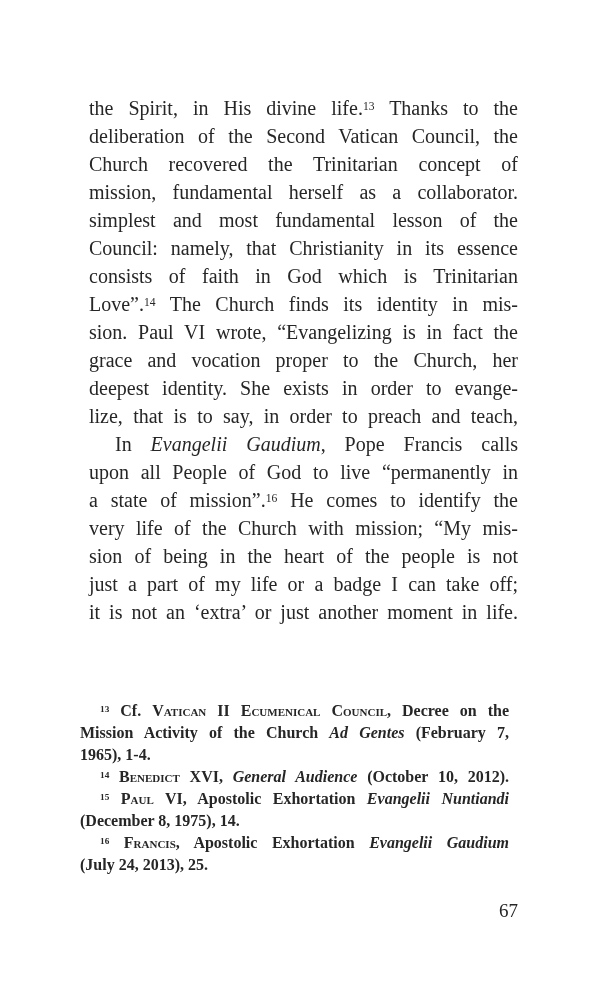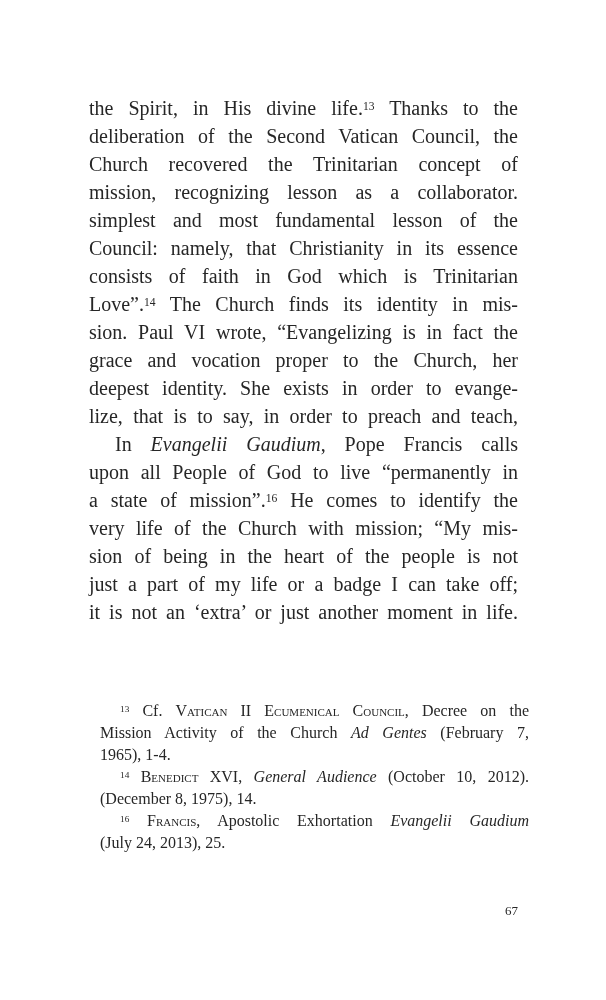--- a/index.html
+++ b/index.html
@@ -25,23 +25,24 @@
   .body-text .line {
     font-size: 20px;
     line-height: 28px;
     height: 28px;
     text-align: justify;
     text-align-last: justify;
     overflow: visible;
   }
   .footnotes {
     position: absolute;
-    left: 100px;
+    left: 80px;
     top: 700px;
     width: 429px;
+    font-weight: bold;
   }
   .footnotes .line {
     font-size: 16px;
     line-height: 22px;
     height: 22px;
     text-align: justify;
     text-align-last: justify;
   }
   .line.last {
     text-align-last: left;
@@ -54,34 +55,34 @@
     font-size: 0.58em;
     line-height: 0;
     vertical-align: 0.42em;
   }
   .page-number {
     position: absolute;
     left: 89px;
     top: 899px;
     width: 429px;
     text-align: right;
-    font-size: 13px;
+    font-size: 19px;
     line-height: 24px;
   }
 </style>
 </head>
 <body>
 
 <div class="page">
   <div class="body-text">
       <div class="paragraph">
         <div class="line"><span>the Spirit, in His divine life.</span><span class="sup">13</span><span> Thanks to the</span></div>
         <div class="line"><span>deliberation of the Second Vatican Council, the</span></div>
         <div class="line"><span>Church recovered the Trinitarian concept of</span></div>
-        <div class="line"><span>mission, recognizing lesson as a collaborator.</span></div>
+        <div class="line"><span>mission, fundamental herself as a collaborator.</span></div>
         <div class="line"><span>simplest and most fundamental lesson of the</span></div>
         <div class="line"><span>Council: namely, that Christianity in its essence</span></div>
         <div class="line"><span>consists of faith in God which is Trinitarian</span></div>
         <div class="line"><span>Love”.</span><span class="sup">14</span><span> The Church finds its identity in mis-</span></div>
         <div class="line"><span>sion. Paul VI wrote, “Evangelizing is in fact the</span></div>
         <div class="line"><span>grace and vocation proper to the Church, her</span></div>
         <div class="line"><span>deepest identity. She exists in order to evange-</span></div>
         <div class="line"><span>lize, that is to say, in order to preach and teach,</span></div>
       </div>
       <div class="paragraph">
@@ -97,20 +98,21 @@
   <div class="footnotes">
       <div class="footnote">
         <div class="line indent"><span class="sup">13</span><span> Cf. </span><span class="sc">Vatican II Ecumenical Council</span><span>, Decree on the</span></div>
         <div class="line"><span>Mission Activity of the Church </span><span class="it">Ad Gentes</span><span> (February 7,</span></div>
         <div class="line last"><span>1965), 1-4.</span></div>
       </div>
       <div class="footnote">
         <div class="line indent"><span class="sup">14</span><span> </span><span class="sc">Benedict</span><span> XVI, </span><span class="it">General Audience</span><span> (October 10, 2012).</span></div>
       </div>
       <div class="footnote">
+        <div class="line indent"><span class="sup">15</span><span> </span><span class="sc">Paul</span><span> VI, Apostolic Exhortation </span><span class="it">Evangelii Nuntiandi</span></div>
         <div class="line last"><span>(December 8, 1975), 14.</span></div>
       </div>
       <div class="footnote">
         <div class="line indent"><span class="sup">16</span><span> </span><span class="sc">Francis</span><span>, Apostolic Exhortation </span><span class="it">Evangelii Gaudium</span></div>
         <div class="line last"><span>(July 24, 2013), 25.</span></div>
       </div>
     </div>
   <div class="page-number">67</div>
 </div>
 

